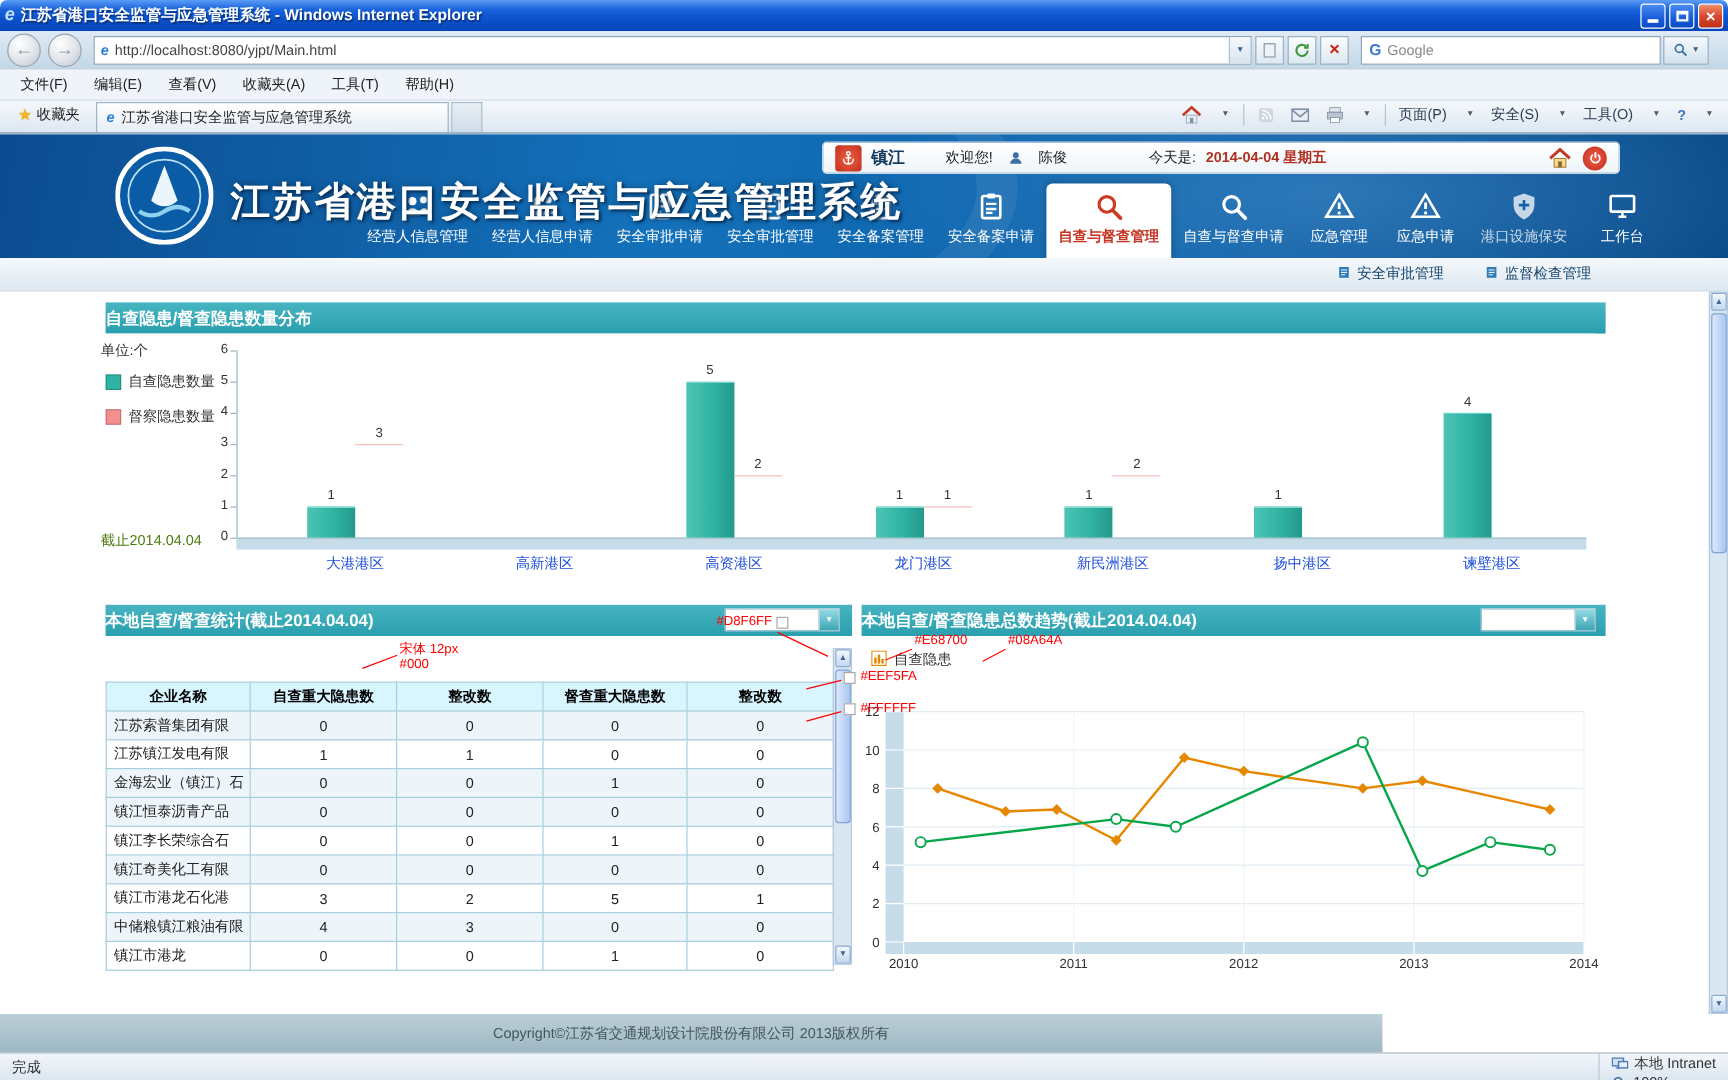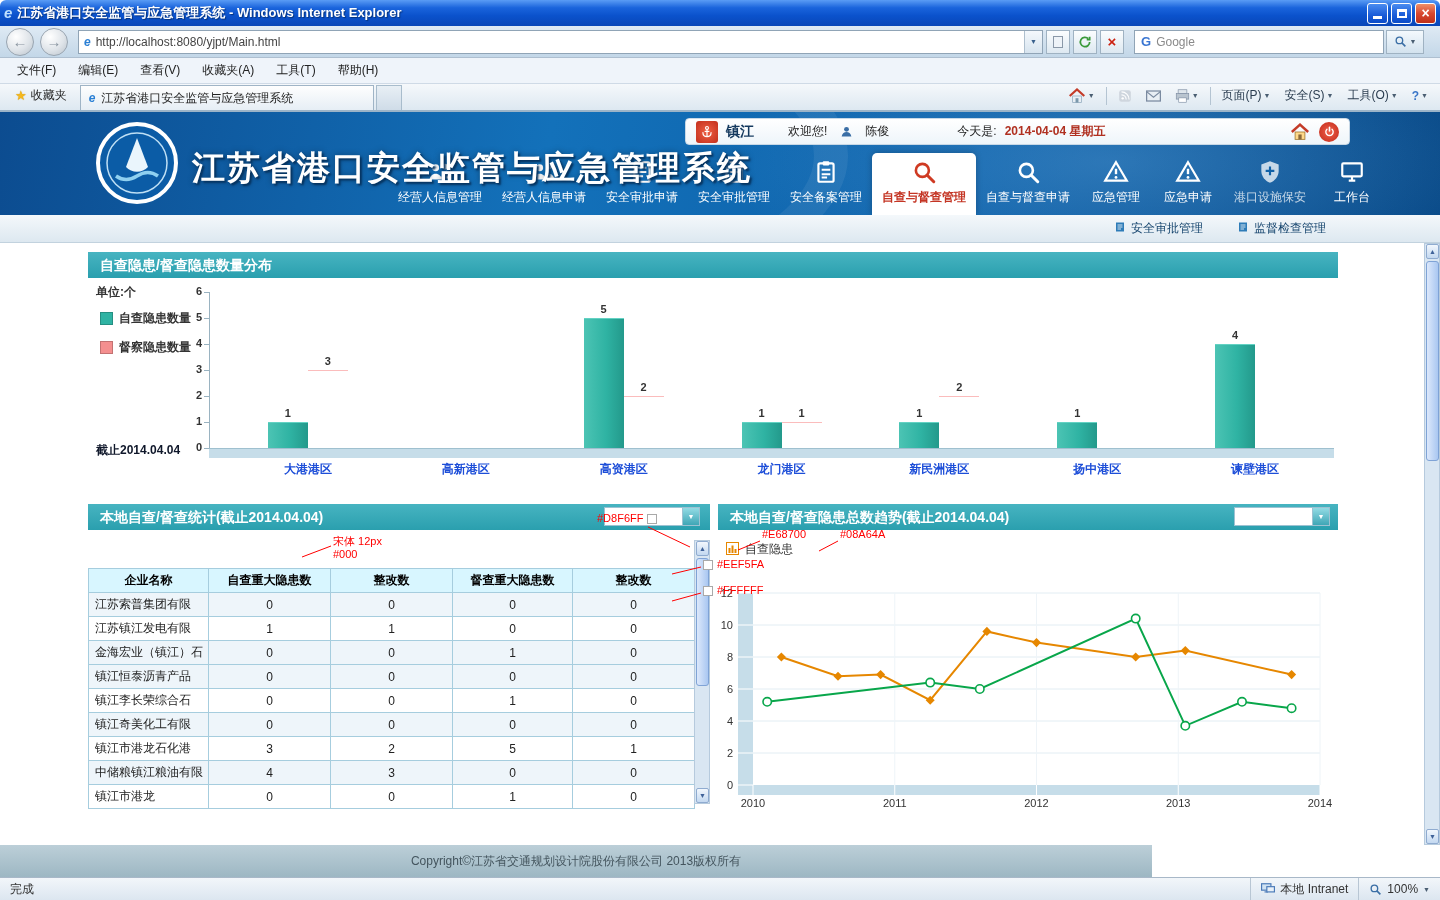--- a/index.html
+++ b/index.html
@@ -34,21 +34,21 @@
 #menu-row{position:absolute;left:0;top:58px;width:1440px;height:26px;background:#eff4fa;border-bottom:1px solid #cfdae6;display:flex;align-items:center;padding-left:6px;}
 .menu-item{padding:3px 11px;color:#222;}
 
 
 #fav-row{position:absolute;left:0;top:84px;width:1440px;height:28px;background:linear-gradient(#f5f8fb,#dde8f1);border-bottom:2px solid #9cb4c8;display:flex;align-items:flex-end;}
 #fav-btn{display:flex;align-items:center;gap:4px;padding:4px 9px;margin:0 4px 2px 6px;}
 .star{color:#f5b81e;font-size:13px;text-shadow:0 0 1px #b8860b;}
 #ie-tab{width:294px;height:25px;background:linear-gradient(#fefefe,#e6eef5);border:1px solid #9fb4c6;border-bottom:none;display:flex;align-items:center;gap:6px;padding-left:8px;font-size:12px;color:#222;}
 #tab-stub{width:26px;height:25px;background:linear-gradient(#e8eff5,#cfdce8);border:1px solid #a8bccc;border-bottom:none;margin-left:2px;}
 #fav-right{margin-left:auto;display:flex;align-items:center;gap:2px;padding:0 6px 3px 0;}
-.tb-btn{display:flex;align-items:center;gap:2px;padding:3px 6px;color:#2b3d50;}
+.tb-btn{display:flex;align-items:center;gap:16px;padding:3px 6px;color:#2b3d50;}
 .caret{font-size:7px;color:#4a5e72;}
 .tb-sep{width:1px;height:18px;background:#b4c4d2;margin:0 3px;}
 
 
 #banner{position:absolute;left:0;top:112px;width:1440px;height:103px;overflow:hidden;
  background:linear-gradient(100deg,#0c4c90,#1371ba 38%,#0d60a8 68%,#094a88);}
 #banner::before{content:"";position:absolute;left:-220px;top:-150px;width:1000px;height:320px;border-radius:50%;border:34px solid rgba(255,255,255,0.07);}
 #banner::after{content:"";position:absolute;right:-120px;top:-90px;width:900px;height:280px;border-radius:50%;background:radial-gradient(ellipse at center,rgba(130,195,245,0.28),transparent 62%);}
 #logo{position:absolute;left:96px;top:10px;z-index:3;}
 #sys-title{position:absolute;left:192px;top:34px;z-index:3;color:#fff;font-size:33px;font-weight:bold;letter-spacing:2px;text-shadow:2px 2px 2px #06335f,0 0 6px rgba(0,0,0,.35);white-space:nowrap;}
@@ -69,37 +69,37 @@
 .nav-item.muted{opacity:.75;}
 .nav-item.active{background:#fff;border-radius:5px 5px 0 0;box-shadow:0 0 6px rgba(0,0,0,.25);}
 .nav-item.active .nav-ico{color:#cf3a22;}
 .nav-item.active .nav-label{color:#c43524;font-weight:bold;}
 
 
 #subnav{position:absolute;left:0;top:215px;width:1440px;height:28px;background:linear-gradient(#f4f8fb,#dde8f0);border-bottom:1px solid #c2d2de;display:flex;align-items:center;justify-content:flex-end;gap:34px;padding-right:114px;}
 .subnav-item{display:flex;align-items:center;gap:5px;color:#16456e;cursor:pointer;}
 
 
-.panel-hd{position:absolute;height:26px;background:linear-gradient(#47b4c1,#2a9fae);color:#fff;font-weight:bold;font-size:14px;line-height:26px;padding-left:12px;}
+.panel-hd{position:absolute;height:26px;background:linear-gradient(#47b4c1,#2a9fae);color:#fff;font-weight:bold;font-size:14px;line-height:26px;padding-left:0;}
 #bar-hd{left:88px;top:252px;width:1250px;}
 #stats-hd{left:88px;top:504px;width:622px;}
 #trend-hd{left:718px;top:504px;width:620px;}
 .dropdown{position:absolute;height:19px;background:#fff;border:1px solid #9cc2d2;display:flex;cursor:pointer;}
 .dropdown .dd-val{flex:1;}
 .dropdown .dd-btn{width:17px;background:linear-gradient(#93dbe4,#3fa6b6);color:#fff;font-size:7px;text-align:center;line-height:17px;border-left:1px solid #9cc2d2;}
 #stats-dd{right:10px;top:3px;width:96px;}
 #trend-dd{right:8px;top:3px;width:96px;}
 
 
-#bar-plot{position:absolute;left:92px;top:278px;width:1250px;height:200px;background:#fff;font-weight:bold;}
+#bar-plot{position:absolute;left:80px;top:278px;width:1250px;height:200px;background:#fff;}
 #bar-unit{position:absolute;left:4px;top:6px;color:#333;}
 #bar-legend{position:absolute;left:8px;top:32px;display:flex;flex-direction:column;gap:12px;}
 .lg-row{display:flex;align-items:center;gap:6px;color:#333;}
 .lg-sw{width:13px;height:13px;display:inline-block;}
-#bar-asof{position:absolute;left:4px;top:164px;color:#0f172a;text-align:right;}
+#bar-asof{position:absolute;left:4px;top:164px;color:#4d7c0f;text-align:right;}
 .vline{position:absolute;width:1px;background:#9ab3c1;}
 .ytick{position:absolute;width:24px;text-align:right;font-size:11px;color:#333;}
 .ymark{position:absolute;left:112px;width:5px;height:1px;background:#9ab3c1;}
 .xband{position:absolute;height:10px;background:#c6dde9;border-top:1px solid #9fc0cf;}
 .cat{position:absolute;text-align:center;color:#1d4ed8;}
 .bar{position:absolute;width:40px;}
 .bar.teal{background:linear-gradient(90deg,#4cc4b4,#2fb3a3 55%,#23998b);border-top:1px solid #63d2c3;}
 .bar.pink{background:linear-gradient(90deg,#f9a8a8,#f48f8f 55%,#df7676;);border-top:1px solid #fbbcbc;}
 .bval{position:absolute;width:40px;text-align:center;font-size:11px;color:#333;}
 
@@ -119,21 +119,21 @@
 #content-scroll{left:1424px;top:243px;width:16px;height:602px;}
 
 
 #trend-legend{position:absolute;left:726px;top:541px;display:flex;gap:28px;flex-direction:column;}
 #trend-chart{position:absolute;left:718px;top:558px;width:620px;height:252px;background:#fff;}
 
 
 #footer{position:absolute;left:0;top:845px;width:1152px;height:32px;background:linear-gradient(#bccfd8,#9db7c3);text-align:center;line-height:32px;color:#44555e;}
 #status-bar{position:absolute;left:0;top:877px;width:1440px;height:23px;background:linear-gradient(#f2f6fa,#dce6f0);border-top:1px solid #a8b8c8;display:flex;align-items:center;}
 #status-left{padding-left:10px;color:#333;}
-#status-right{margin-left:auto;display:flex;align-items:center;height:100%;}
+#status-right{margin-left:auto;display:flex;height:100%;flex-direction:column;}
 .st-pane{display:flex;align-items:center;gap:5px;padding:0 10px;height:100%;border-left:1px solid #b8c6d4;color:#333;}
 
 
 .red-note{position:absolute;z-index:60;color:#f00;font-size:11px;line-height:13px;display:flex;align-items:center;gap:4px;white-space:nowrap;}
 .swatch{width:10px;height:10px;border:1px solid #a9a9a9;background:#fff;display:inline-block;}
 #anno-svg{position:absolute;left:0;top:0;width:1440px;height:900px;z-index:55;pointer-events:none;}
 #content-bg{position:absolute;left:0;top:243px;width:1440px;height:602px;background:#fff;}
 </style>
 </head>
 <body>
@@ -329,20 +329,28 @@
           </svg></span>
         <span class="nav-label">安全审批管理</span>
       </div>
       <div class="nav-item">
         <span class="nav-ico"><svg viewBox="0 0 24 24">
             <rect x="5" y="4" width="14" height="17" rx="1.5" fill="none" stroke="currentColor" stroke-width="2"></rect>
             <rect x="9" y="2" width="6" height="4" rx="1" fill="currentColor"></rect>
             <path d="M8 10h8M8 14h8M8 17h5" stroke="currentColor" stroke-width="1.8"></path>
           </svg></span>
         <span class="nav-label">安全备案管理</span>
+      </div>
+      <div class="nav-item">
+        <span class="nav-ico"><svg viewBox="0 0 24 24">
+            <rect x="5" y="4" width="14" height="17" rx="1.5" fill="none" stroke="currentColor" stroke-width="2"></rect>
+            <rect x="9" y="2" width="6" height="4" rx="1" fill="currentColor"></rect>
+            <path d="M8 10h8M8 14h8M8 17h5" stroke="currentColor" stroke-width="1.8"></path>
+          </svg></span>
+        <span class="nav-label">安全备案申请</span>
       </div>
       <div class="nav-item active">
         <span class="nav-ico"><svg viewBox="0 0 24 24">
             <circle cx="10.5" cy="10.5" r="6" fill="none" stroke="currentColor" stroke-width="2.4"></circle>
             <path d="M15 15l6 6" stroke="currentColor" stroke-width="2.8" stroke-linecap="round"></path>
           </svg></span>
         <span class="nav-label">自查与督查管理</span>
       </div>
       <div class="nav-item">
         <span class="nav-ico"><svg viewBox="0 0 24 24">

